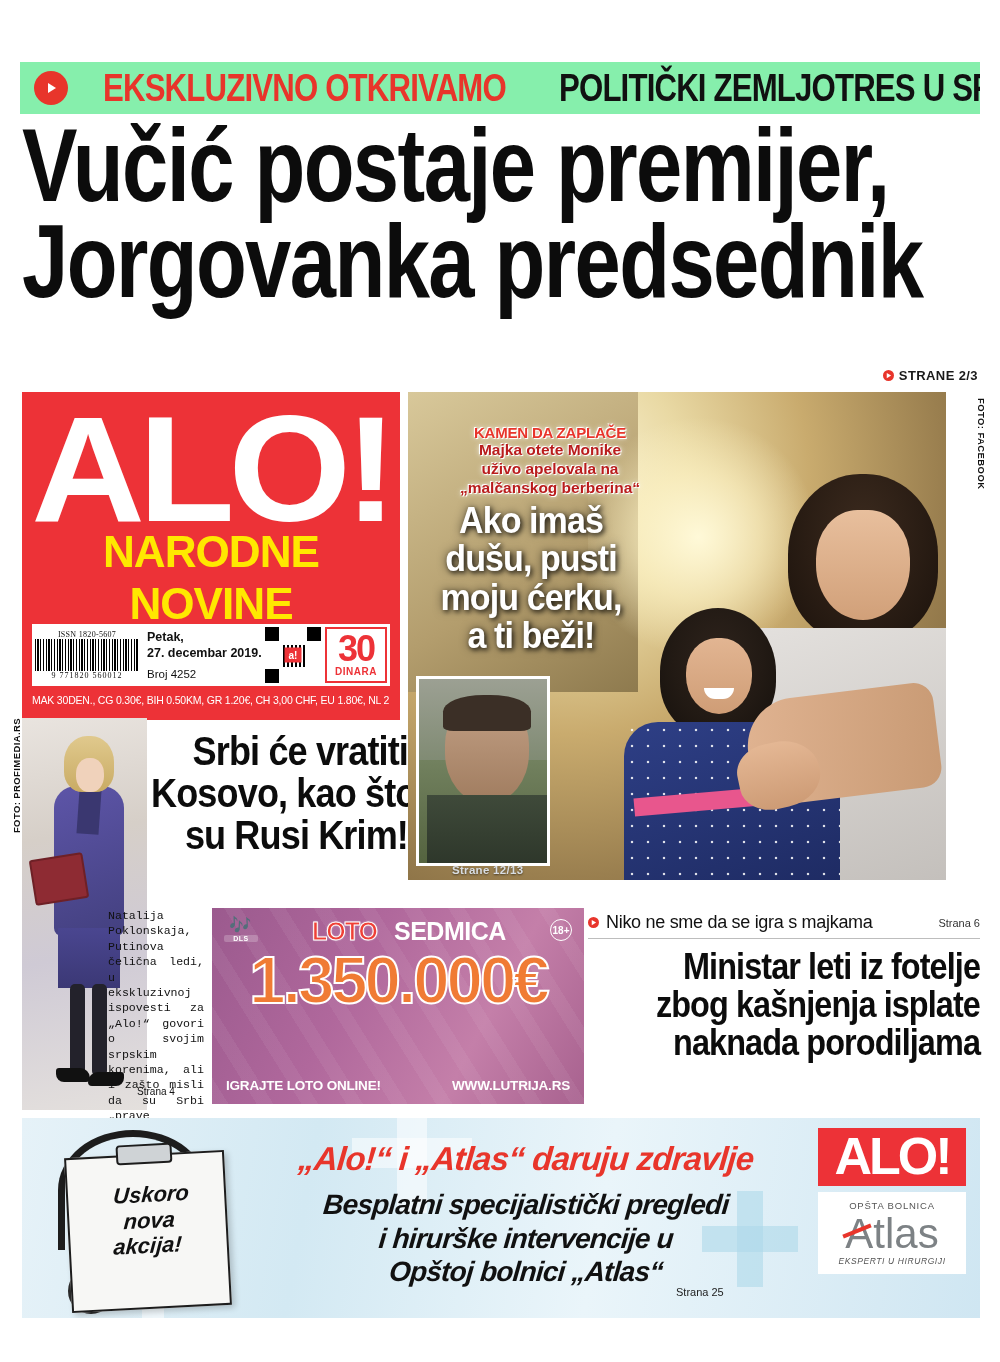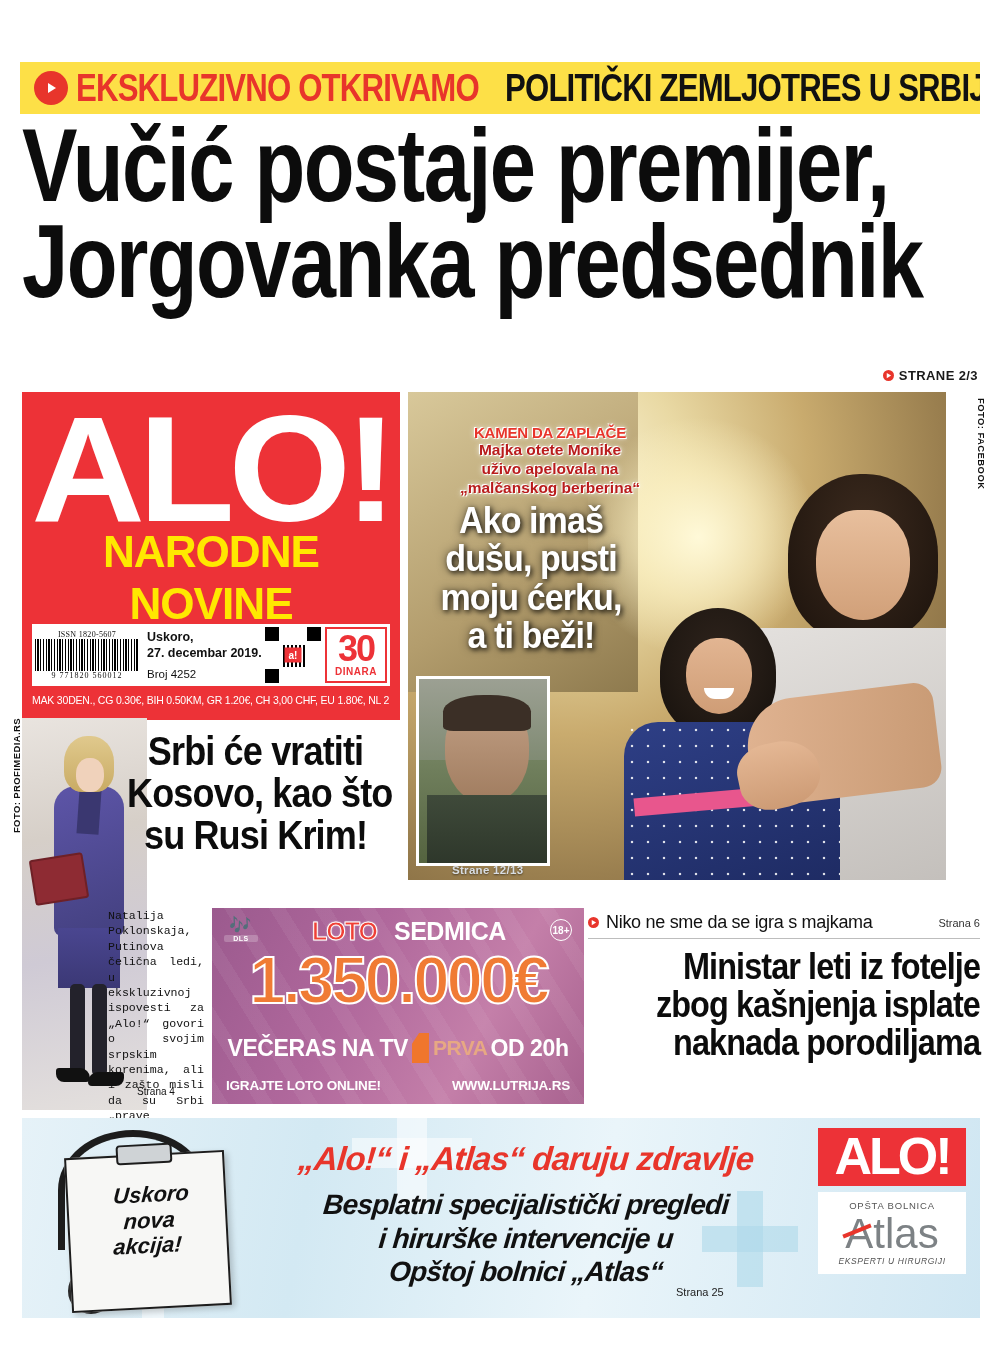--- a/index.html
+++ b/index.html
@@ -8,22 +8,23 @@
     background:#ffffff;
     font-family:"Liberation Sans", sans-serif;
     overflow:hidden;
     position:relative;
   }
   .page { position:relative; width:1000px; height:1362px; background:#fff; }
 
   
   .topbar{
     position:absolute; left:20px; top:62px; width:960px; height:52px;
-    background:#fde047; display:flex; align-items:center; padding-left:14px;
+    background:#86efac; display:flex; align-items:center; padding-left:14px;
     overflow:hidden;
+    gap:27px;
   }
   .arrow-circle{
     width:34px;height:34px;border-radius:50%;background:#e8352b;
     display:flex;align-items:center;justify-content:center;flex:none;margin-right:8px;
   }
   .arrow-circle svg{display:block;}
   .topbar .red{
     color:#e8352b; font-weight:bold; font-size:38px; letter-spacing:-1px;
     transform:scaleX(0.82); transform-origin:left center; white-space:nowrap;
     font-family:"Liberation Sans", sans-serif;
@@ -154,21 +155,21 @@
   .credit-left{
     position:absolute; left:8px; top:718px; height:200px; width:16px;
     display:flex; align-items:flex-start; justify-content:center;
   }
   .credit-left span{
     writing-mode:vertical-rl; transform:rotate(180deg);
     font-size:9.5px; font-weight:bold; color:#111; letter-spacing:0.4px;
     white-space:nowrap;
   }
   .kosovo-head{
-    position:absolute; left:92px; top:730px; width:292px; text-align:center;
+    position:absolute; left:116px; top:730px; width:292px; text-align:right;
   }
   .kosovo-head div{
     font-weight:bold; color:#0c0c0c; font-size:41px; line-height:1.03;
     transform:scaleX(0.88); transform-origin:right center; white-space:nowrap;
     letter-spacing:-1px;
   }
 
   
   .nat-col{
     position:absolute; left:108px; top:908px; width:96px;
@@ -452,21 +453,21 @@
     <div class="alo-big">ALO!</div>
     <div class="alo-sub">NARODNE NOVINE</div>
 
     <div class="info-strip">
       <div class="barcode-box">
         <div class="issn">ISSN  1820-5607</div>
         <div class="bars"></div>
         <div class="barnum">9  771820 560012</div>
       </div>
       <div class="date-box">
-        <div class="d1">Uskoro,</div>
+        <div class="d1">Petak,</div>
         <div class="d1">27. decembar 2019.</div>
         <div class="d2">Broj 4252</div>
       </div>
       <div class="qr">
         <div class="qr-center">a!</div>
       </div>
       <div class="price-box">
         <div class="price-num">30</div>
         <div class="price-cur">DINARA</div>
       </div>
@@ -548,26 +549,20 @@
   <div class="loto">
     <div class="loto-stripes"></div>
     <div class="loto-dls">
       <div class="bird">🎶</div>
       <div class="lbl">DLS</div>
     </div>
     <div class="loto-logo">LOTO</div>
     <div class="loto-sedmica">SEDMICA</div>
     <div class="loto-18">18+</div>
     <div class="loto-amount">1.350.000€</div>
-    <div class="loto-tv">
-      <span>VEČERAS NA TV</span>
-      <span class="prva-mark"></span>
-      <span class="prva-txt">PRVA</span>
-      <span>OD 20h</span>
-    </div>
     <div class="loto-bot-l">IGRAJTE LOTO ONLINE!</div>
     <div class="loto-bot-r">WWW.LUTRIJA.RS</div>
   </div>
 
   <div class="niko-line">
     <span class="dot-red">
       <svg width="7" height="7" viewBox="0 0 8 8">
           <polygon points="2,1 7,4 2,7" fill="#fff"></polygon>
         </svg>
     </span>

